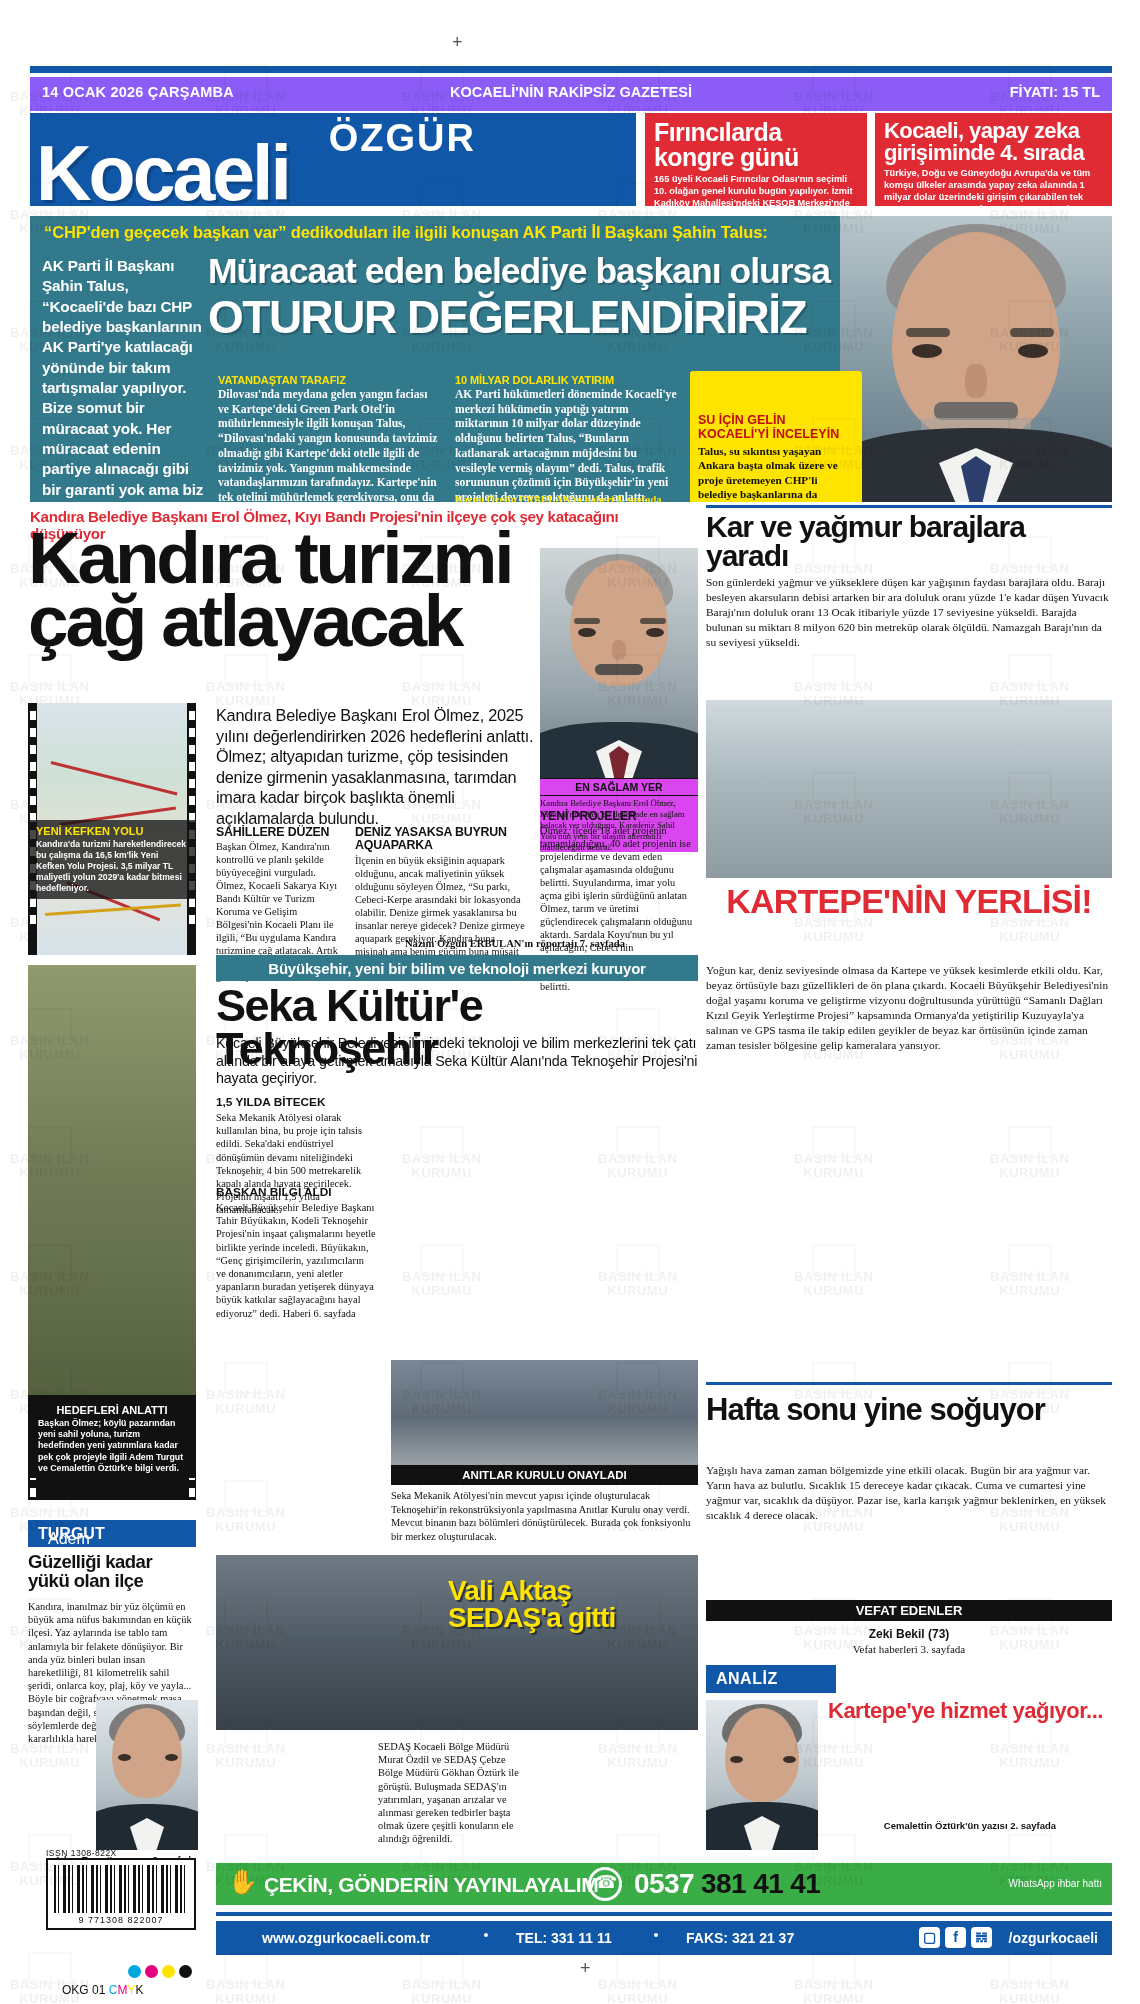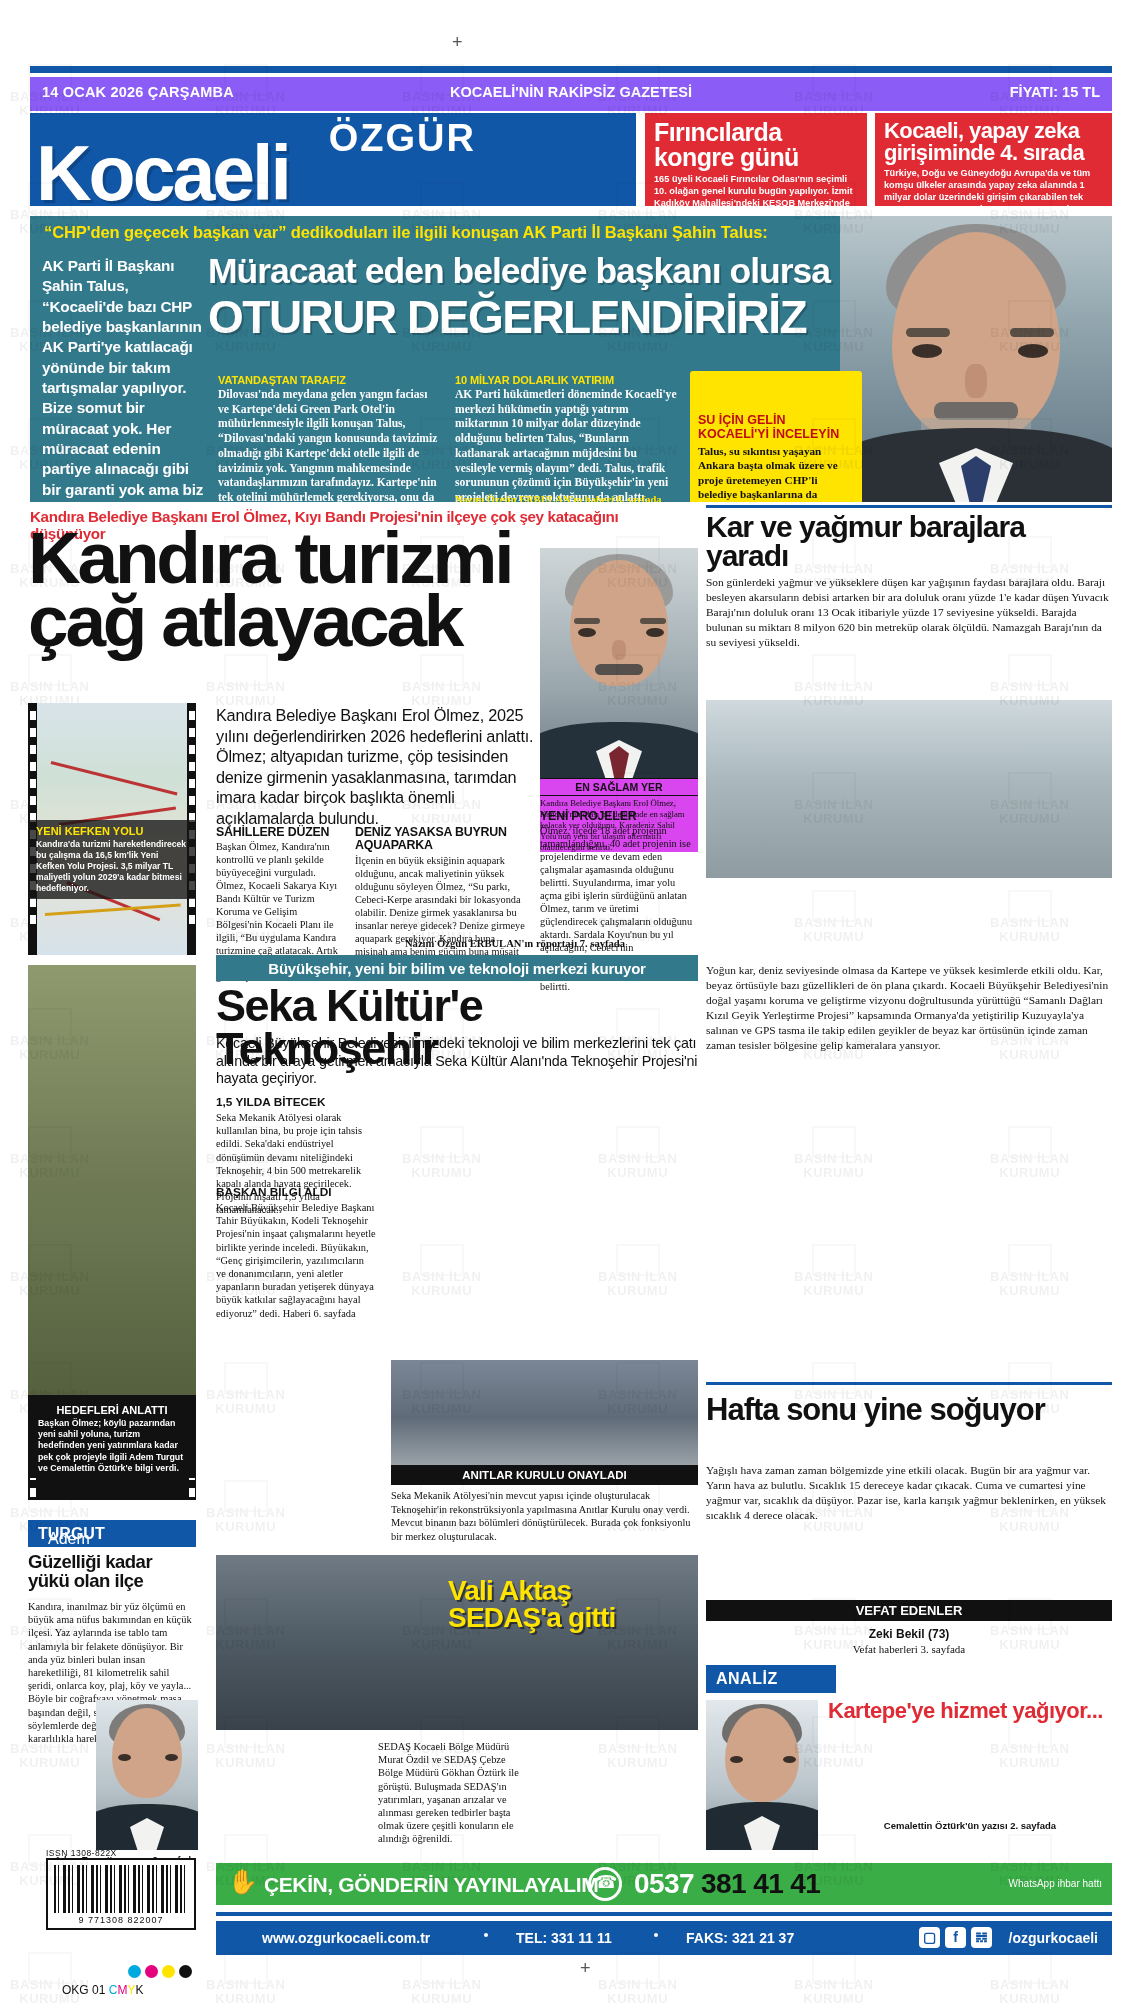--- a/index.html
+++ b/index.html
@@ -578,20 +578,21 @@
     <div>Vali Aktaş</div>
     <div>SEDAŞ'a gitti</div>
   </div>
   <div class="vali-col" id="vali-col-2">SEDAŞ Kocaeli Bölge Müdürü Murat Özdil ve SEDAŞ Çebze Bölge Müdürü Gökhan Öztürk ile görüştü. Buluşmada SEDAŞ'ın yatırımları, yaşanan arızalar ve alınması gereken tedbirler başta olmak üzere çeşitli konuların ele alındığı öğrenildi.</div>
 
   <div class="rule-h" style="left:706px;top:505px;width:406px;"></div>
   <div class="kar-h">Kar ve yağmur barajlara yaradı</div>
   <div class="kar-b">Son günlerdeki yağmur ve yükseklere düşen kar yağışının faydası barajlara oldu. Barajı besleyen akarsuların debisi artarken bir ara doluluk oranı yüzde 1'e kadar düşen Yuvacık Barajı'nın doluluk oranı 13 Ocak itibariyle yüzde 17 seviyesine yükseldi. Barajda bulunan su miktarı 8 milyon 620 bin metreküp olarak ölçüldü. Namazgah Barajı'nın da su seviyesi yükseldi.</div>
   <div class="kar-photo"></div>
 
+  <div class="kartepe-h">KARTEPE'NİN YERLİSİ!</div>
   <div class="kartepe-b">Yoğun kar, deniz seviyesinde olmasa da Kartepe ve yüksek kesimlerde etkili oldu. Kar, beyaz örtüsüyle bazı güzellikleri de ön plana çıkardı. Kocaeli Büyükşehir Belediyesi'nin doğal yaşamı koruma ve geliştirme vizyonu doğrultusunda yürüttüğü “Samanlı Dağları Kızıl Geyik Yerleştirme Projesi” kapsamında Ormanya'da yetiştirilip Kuzuyayla'ya salınan ve GPS tasma ile takip edilen geyikler de beyaz kar örtüsünün içinde zaman zaman tesisler bölgesine gelip kameralara yansıyor.</div>
 
   <div class="rule-h" style="left:706px;top:1382px;width:406px;"></div>
   <div class="hafta-h">Hafta sonu yine soğuyor</div>
   <div class="hafta-b">Yağışlı hava zaman zaman bölgemizde yine etkili olacak. Bugün bir ara yağmur var. Yarın hava az bulutlu. Sıcaklık 15 dereceye kadar çıkacak. Cuma ve cumartesi yine yağmur var, sıcaklık da düşüyor. Pazar ise, karla karışık yağmur beklenirken, en yüksek sıcaklık 4 derece olacak.</div>
 
   <div class="vefat-box">
     <div class="hd">VEFAT EDENLER</div>
     <div class="nm">Zeki Bekil (73)</div>
     <div class="ft">Vefat haberleri 3. sayfada</div>

